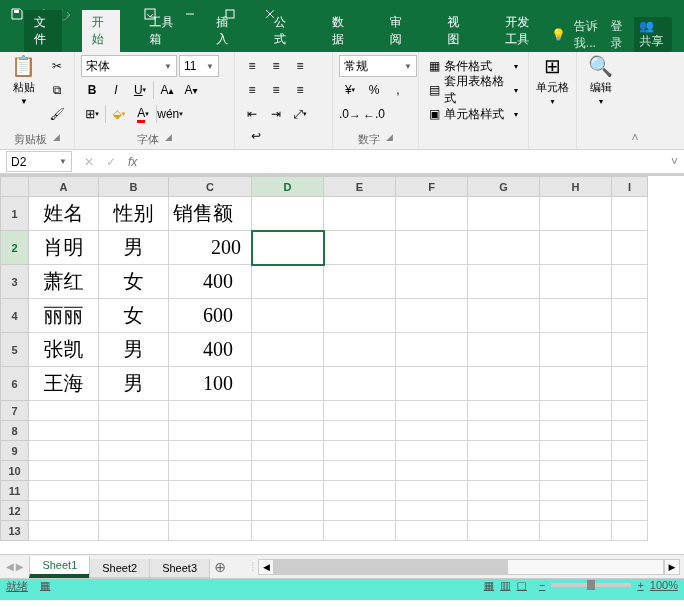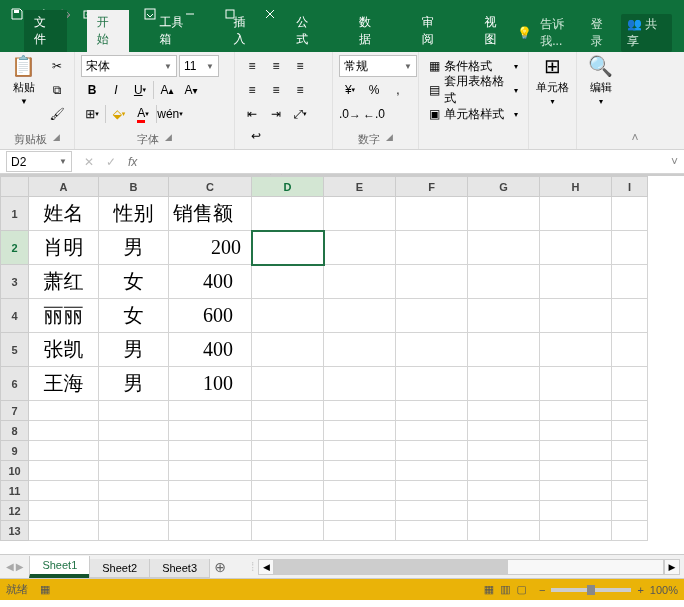--- a/index.html
+++ b/index.html
@@ -66,21 +66,21 @@
 .sheet-tabs { display: flex; align-items: flex-end; height: 100%; }
 .sheet-tab { padding: 3px 12px; border: 1px solid #ccc; border-top: none; background: #e6e6e6; font-size: 11px; cursor: pointer; margin-right: -1px; }
 .sheet-tab.active { background: #fff; border-bottom: 4px solid #14532d; color: #217346; }
 .add-sheet { width: 22px; text-align: center; font-size: 14px; color: #666; cursor: pointer; }
 .hscroll { flex: 1; display: flex; align-items: center; gap: 0; padding: 0 4px; }
 .scroll-btn { width: 16px; height: 16px; border: 1px solid #ccc; background: #f8f8f8; display: flex; align-items: center; justify-content: center; font-size: 9px; cursor: pointer; }
 .scroll-track { flex: 1; height: 16px; border: 1px solid #ccc; background: #f8f8f8; position: relative; }
 .scroll-thumb { position: absolute; left: 0; width: 60%; height: 100%; background: #cdcdcd; }
 
 
-.statusbar { height: 22px; background: #eab308; border-top: 1px solid #ccc; display: flex; align-items: center; padding: 0 6px; font-size: 11px; color: #555; }
+.statusbar { height: 22px; background: #5eead4; border-top: 1px solid #ccc; display: flex; align-items: flex-start; padding: 0 6px; font-size: 11px; color: #555; text-decoration: underline; }
 .view-btns { display: flex; gap: 6px; margin-left: 8px; }
 .zoom { margin-left: 12px; display: flex; align-items: center; gap: 6px; }
 .zoom-track { width: 80px; height: 4px; background: #ccc; position: relative; }
 .zoom-thumb { position: absolute; left: 50%; top: -3px; width: 8px; height: 10px; background: #888; margin-left: -4px; }
 .spacer { flex: 1; }
 
 svg { display: block; }
 </style>
 </head>
 <body>
@@ -140,20 +140,21 @@
 
 <div class="tabs">
   <div class="tab file">文件</div>
   <div class="tab active">开始</div>
   <div class="tab">工具箱</div>
   <div class="tab">插入</div>
   <div class="tab">公式</div>
   <div class="tab">数据</div>
   <div class="tab">审阅</div>
   <div class="tab">视图</div>
+  <div class="tab">开发工具</div>
   <div class="tabs-right">
     <span>💡</span>
     <span>告诉我...</span>
     <span>登录</span>
     <span style="background:#0a5c2f;padding:2px 6px;border-radius:2px">👥 <span>共享</span></span>
   </div>
 </div>
 
 <div class="ribbon">
 

